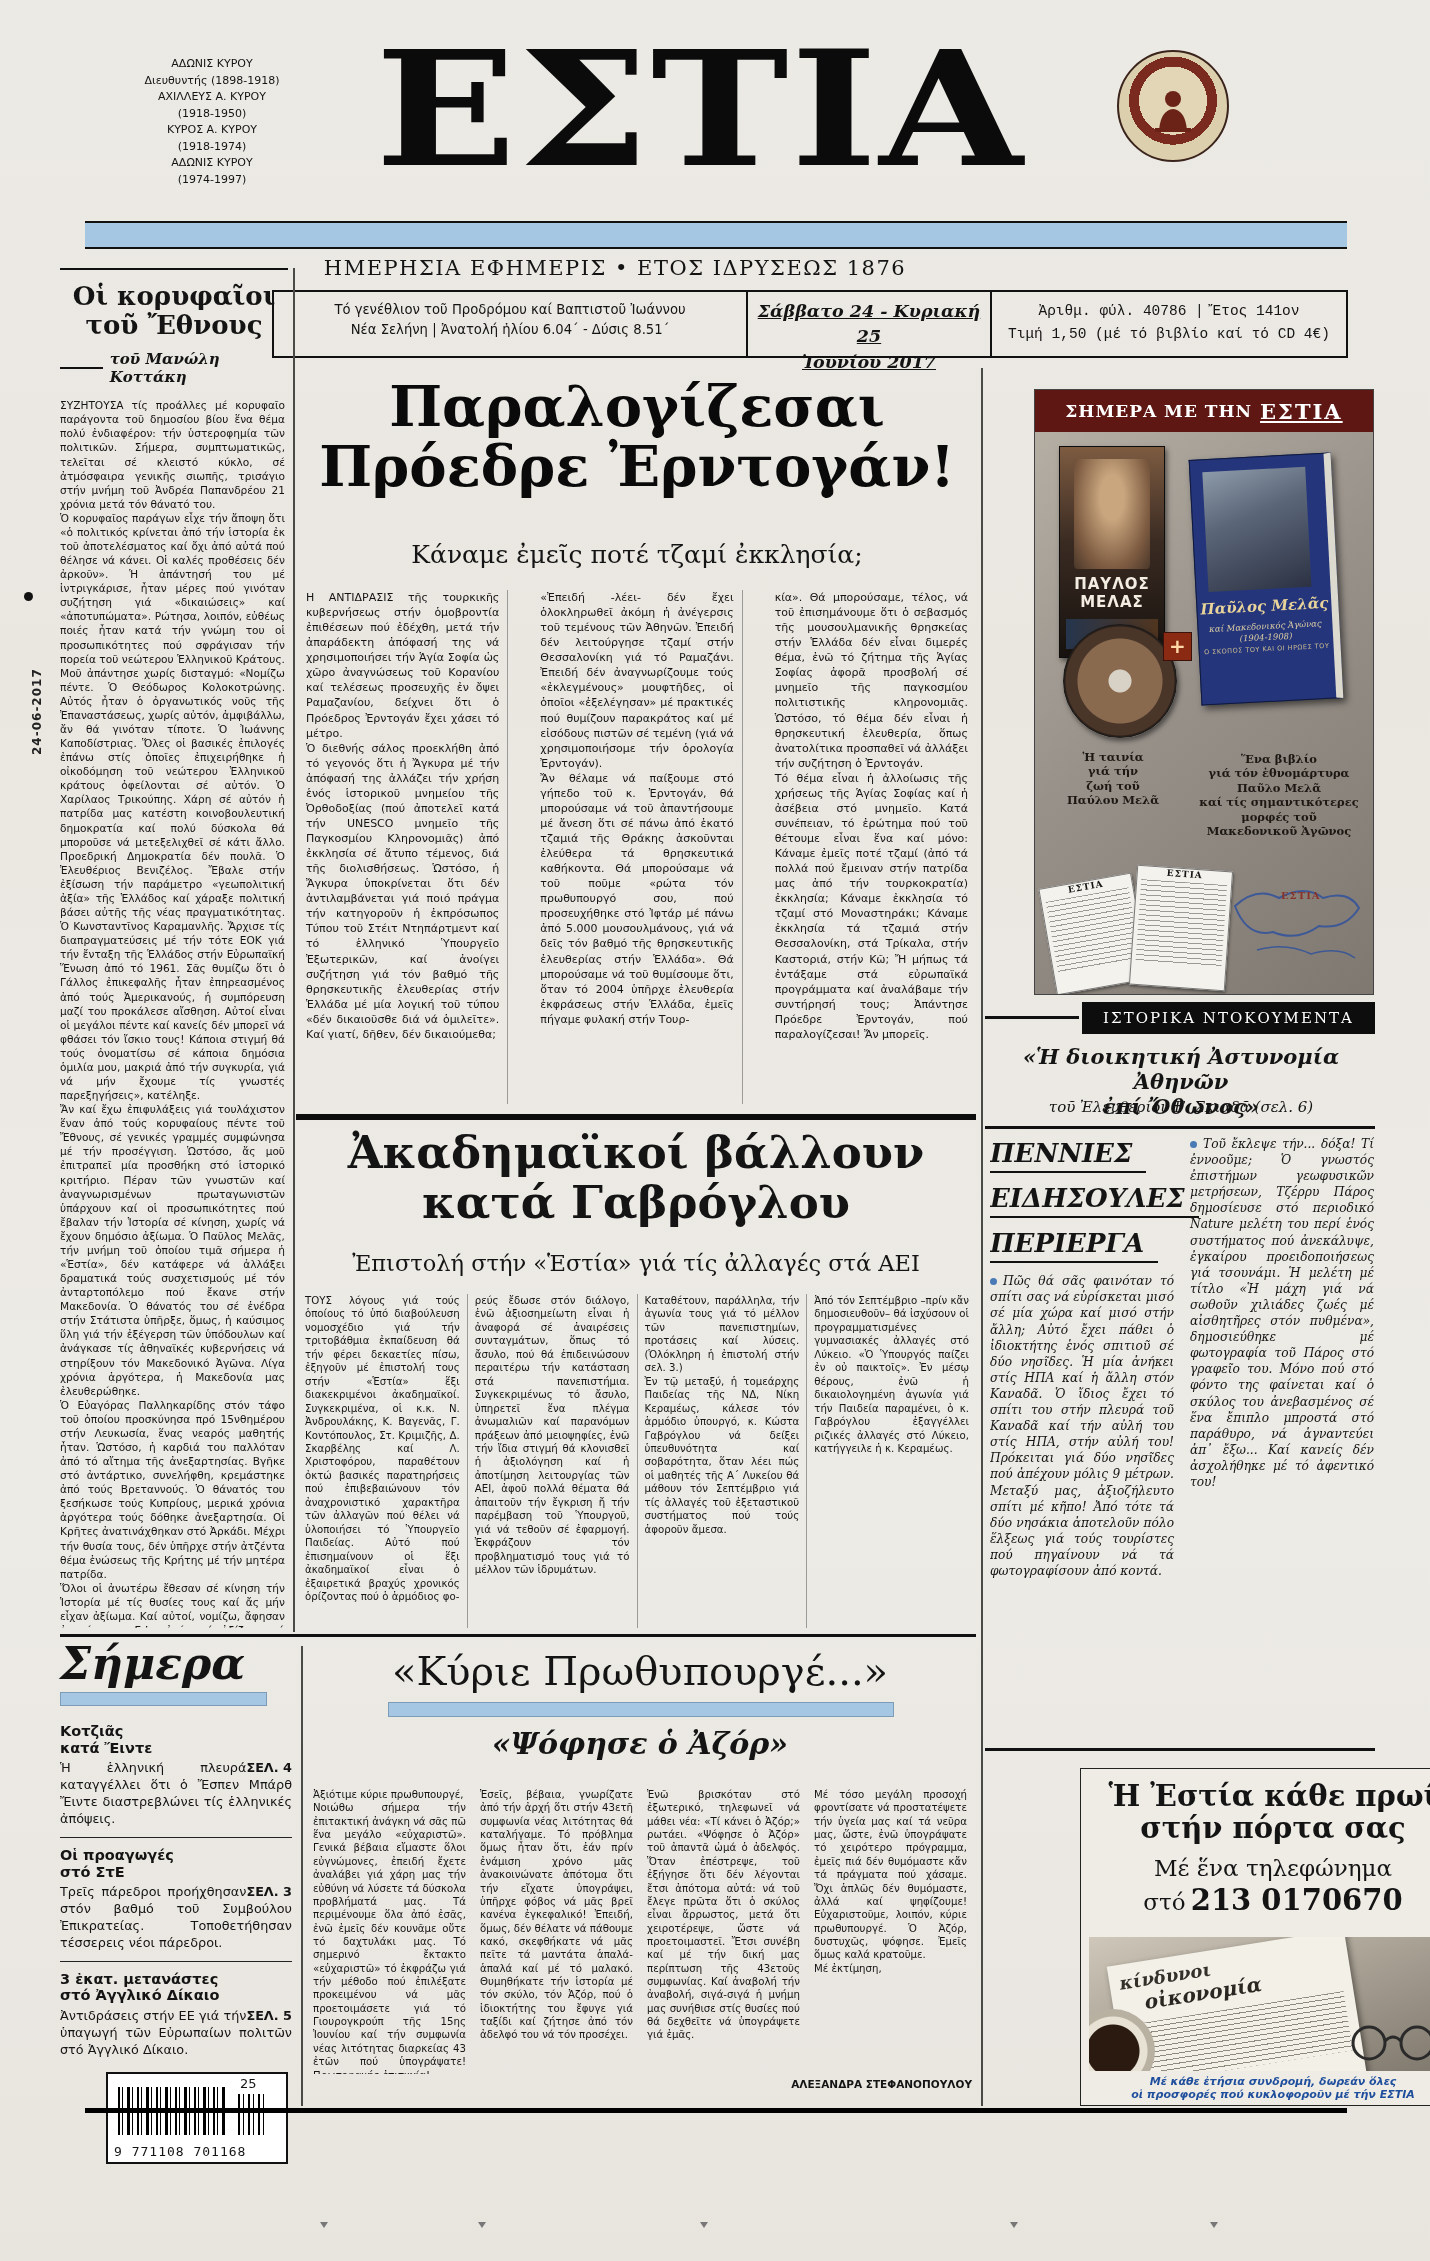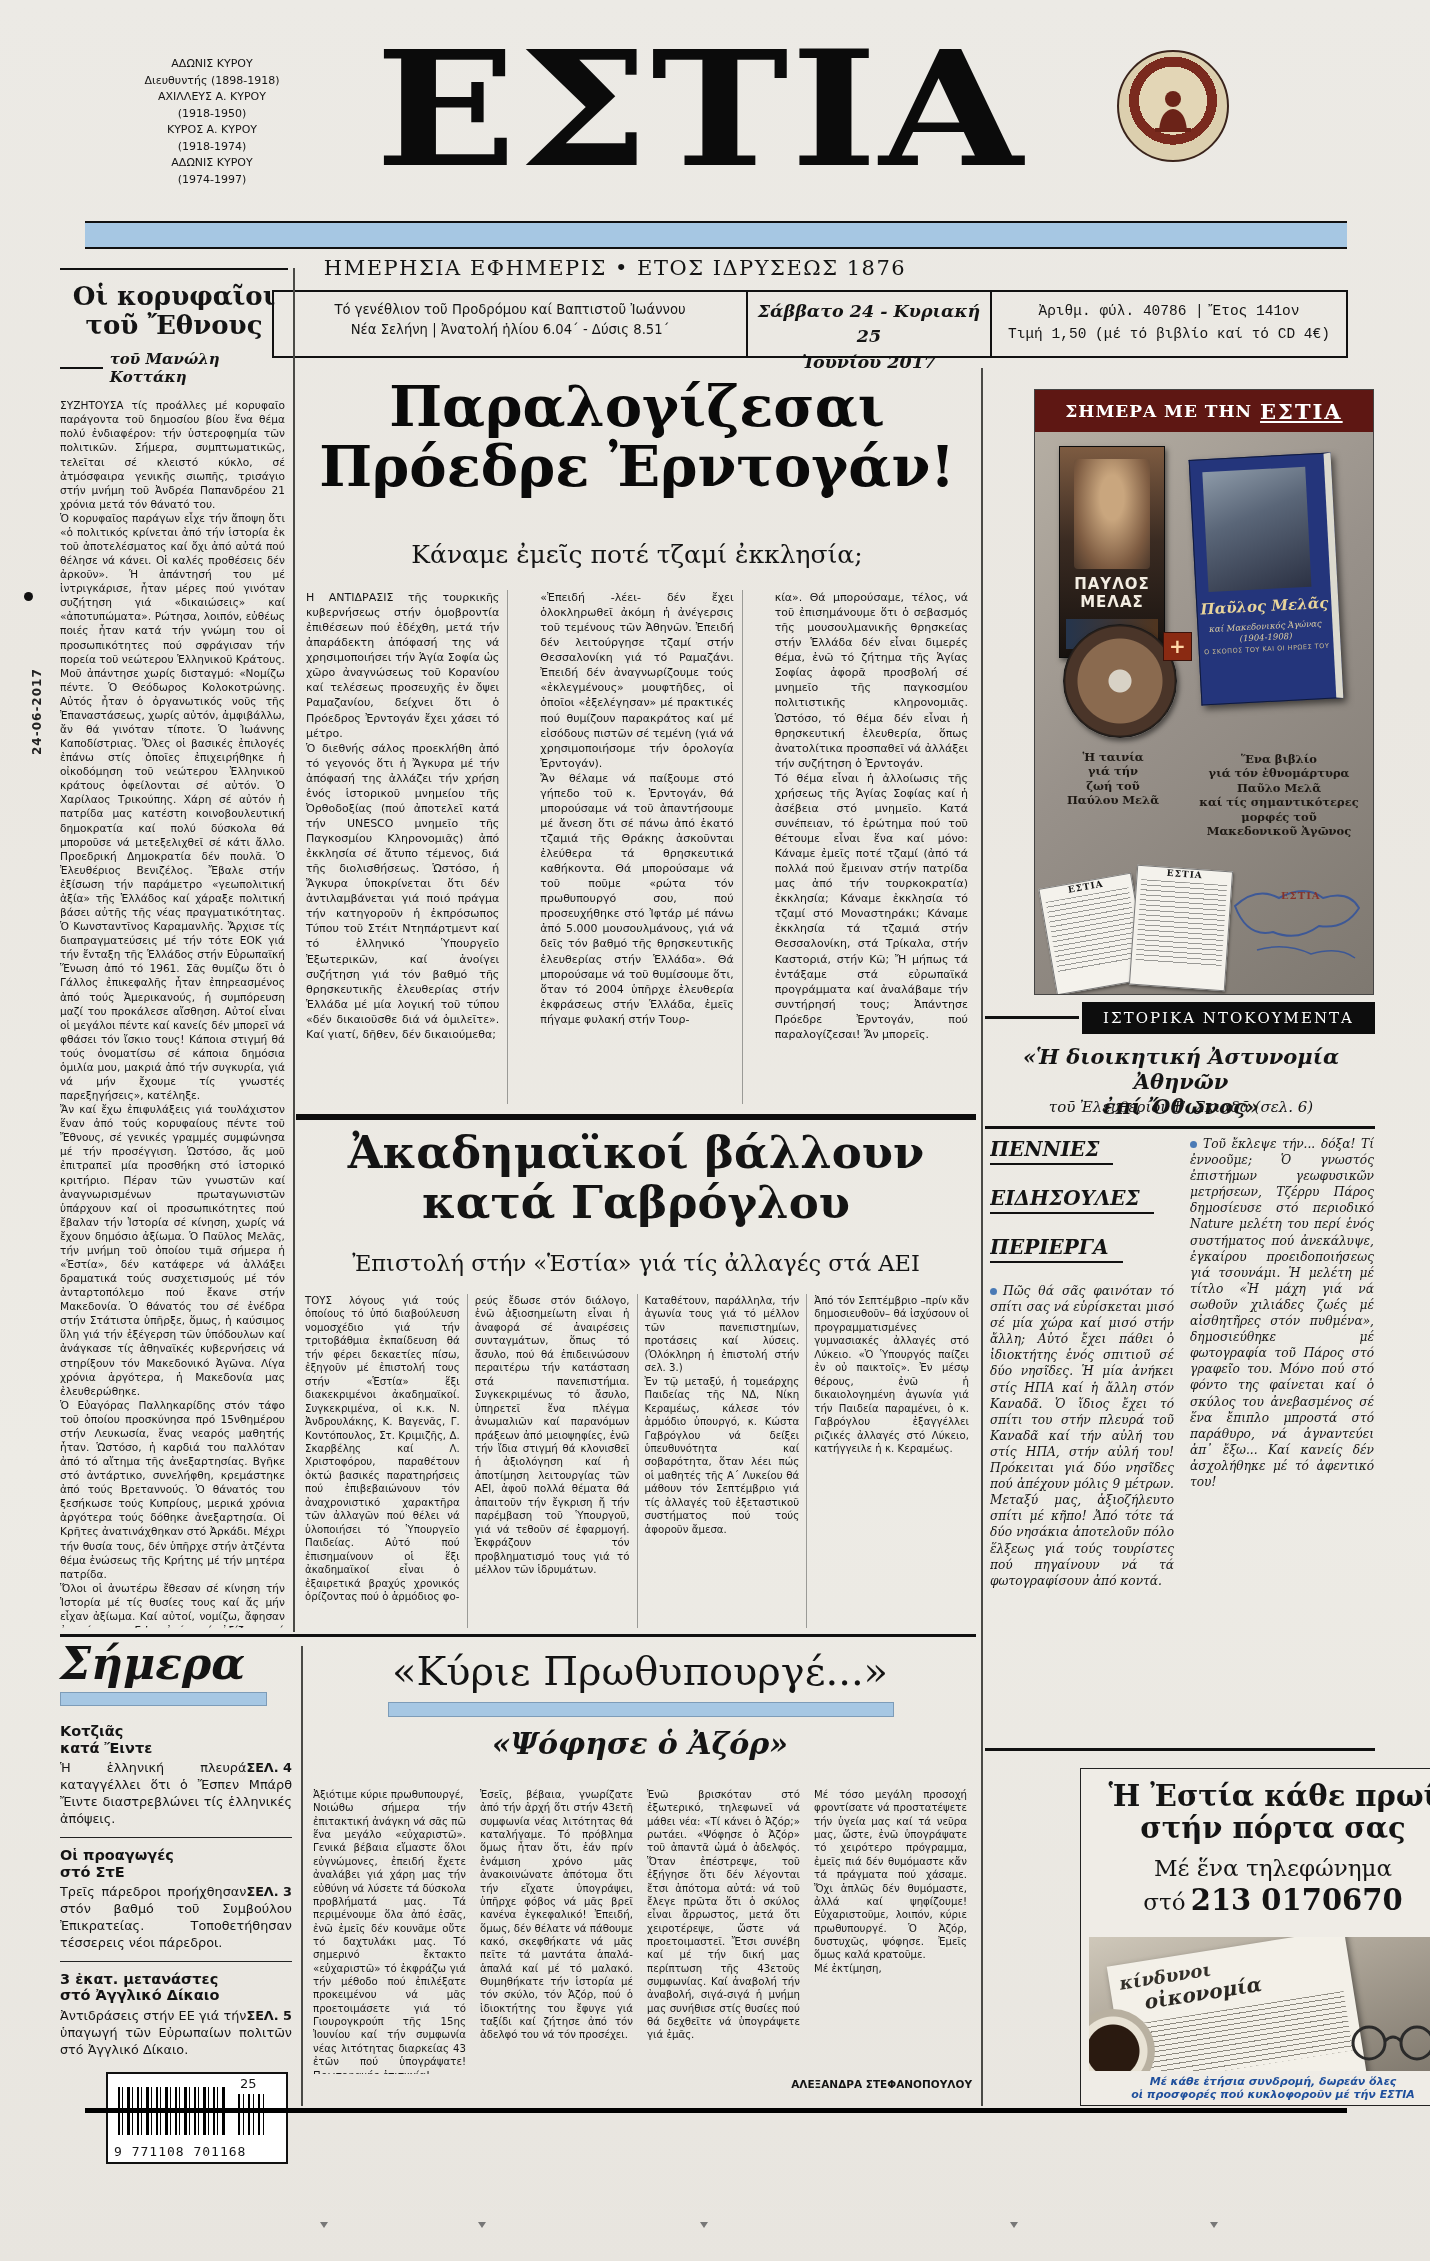--- a/index.html
+++ b/index.html
@@ -14,21 +14,21 @@
   .rule{background:#111;}
   .colbox{box-sizing:border-box;}
   .bodytxt{font-size:10.6px;line-height:1.33;text-align:justify;white-space:pre-line;}
   .leadcol{flex:1;padding:0 8px;font-size:11px;line-height:1.37;text-align:justify;white-space:pre-line;box-sizing:border-box;overflow:hidden;}
   .leadcol + .leadcol{border-left:1px solid #9a9a96;padding-left:32px;}
   .gavcol{flex:1;padding:0 7px;font-size:10.2px;line-height:1.32;text-align:justify;white-space:pre-line;box-sizing:border-box;overflow:hidden;}
   .gavcol + .gavcol{border-left:1px solid #9a9a96;}
   .letcol{flex:1;padding:0 7px;font-size:10.2px;line-height:1.31;text-align:justify;white-space:pre-line;box-sizing:border-box;overflow:hidden;}
   .penny{font-family:"DejaVu Serif",serif;font-style:italic;font-size:12.2px;line-height:1.32;text-align:justify;margin:0 0 12px 0;break-inside:avoid-column;}
   .penny::before{content:"";display:inline-block;width:7px;height:7px;border-radius:50%;background:#4a7ab5;margin-right:6px;}
-  .phead{display:block;width:fit-content;font-family:"DejaVu Serif",serif;font-style:italic;font-weight:bold;font-size:20px;border-bottom:2px solid #111;padding-right:14px;margin-bottom:20px;line-height:1.35;}
+  .phead{display:block;width:fit-content;font-family:"DejaVu Serif",serif;font-style:italic;font-weight:bold;font-size:26px;border-bottom:2px solid #111;padding-right:14px;margin-bottom:8px;line-height:1.35;}
   .brief-title{font-weight:bold;font-size:14.5px;line-height:1.15;white-space:pre-line;margin-bottom:4px;}
   .brief-text{font-size:12.8px;line-height:1.32;text-align:justify;}
   .pg{float:right;font-weight:bold;}
   .brief{border-bottom:1.5px solid #222;padding:9px 0;}
   .brief:last-child{border-bottom:none;}
   .mark{position:absolute;width:0;height:0;border-left:4px solid transparent;border-right:4px solid transparent;border-top:6px solid #777;}
   .minipaper{position:absolute;background:#f4f2ec;border:1px solid #777;box-shadow:1px 2px 3px rgba(0,0,0,.4);}
   .minipaper .mlines{margin:3px 4px;height:70%;
     background:repeating-linear-gradient(180deg,#9a9a96 0 1px,transparent 1px 5px);}
   .mp-title{display:block;text-align:center;font-family:"DejaVu Serif",serif;font-weight:bold;font-size:9px;letter-spacing:1px;}
@@ -62,21 +62,21 @@
   <div class="abs" style="left:85px;top:221px;width:1262px;height:24px;background:#a6c7e3;border-top:2px solid #111;border-bottom:2px solid #111;"></div>
 
   <div class="abs ctr ser" style="left:280px;top:256px;width:670px;font-size:21px;letter-spacing:1.5px;">ΗΜΕΡΗΣΙΑ ΕΦΗΜΕΡΙΣ • ΕΤΟΣ ΙΔΡΥΣΕΩΣ 1876</div>
 
   <div class="abs" style="left:272px;top:290px;width:1076px;height:68px;border:2px solid #111;display:flex;box-sizing:border-box;">
     <div class="colbox ctr" style="width:472px;padding:8px 10px;font-size:13.2px;line-height:1.55;">
       <div>Τό γενέθλιον τοῦ Προδρόμου καί Βαπτιστοῦ Ἰωάννου</div>
       <div>Νέα Σελήνη | Ἀνατολή ἡλίου 6.04΄ - Δύσις 8.51΄</div>
     </div>
     <div class="colbox ctr ser" style="width:246px;border-left:2px solid #111;border-right:2px solid #111;padding:7px 6px;
-                font-weight:bold;font-style:italic;font-size:17.5px;line-height:1.45;">
+                font-weight:bold;font-style:italic;font-size:17.5px;line-height:1.45;text-decoration:underline;">
       <div>Σάββατο 24 - Κυριακή 25</div>
       <div>Ἰουνίου 2017</div>
     </div>
     <div class="colbox ctr" style="flex:1;padding:8px 8px;font-size:14.5px;line-height:1.6;font-family:Liberation Mono, monospace;">
       <div>Ἀριθμ. φύλ. 40786 | Ἔτος 141ον</div>
       <div>Τιμή 1,50 (μέ τό βιβλίο καί τό CD 4€)</div>
     </div>
   </div>
 
   <div class="abs" style="left:24px;top:592px;width:9px;height:9px;border-radius:50%;background:#111;"></div>

